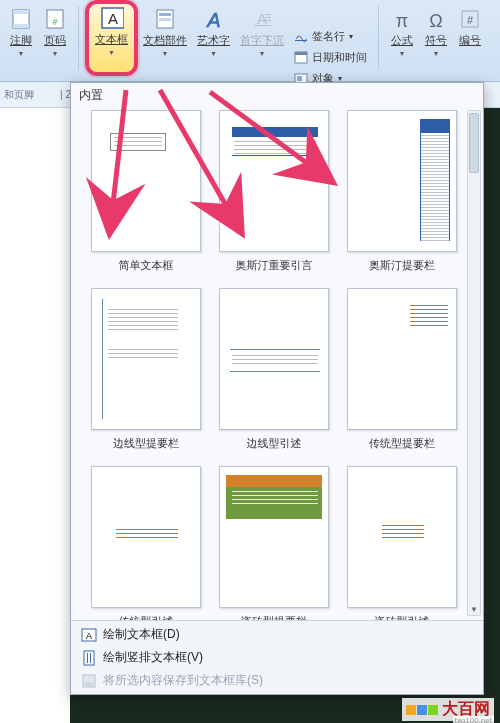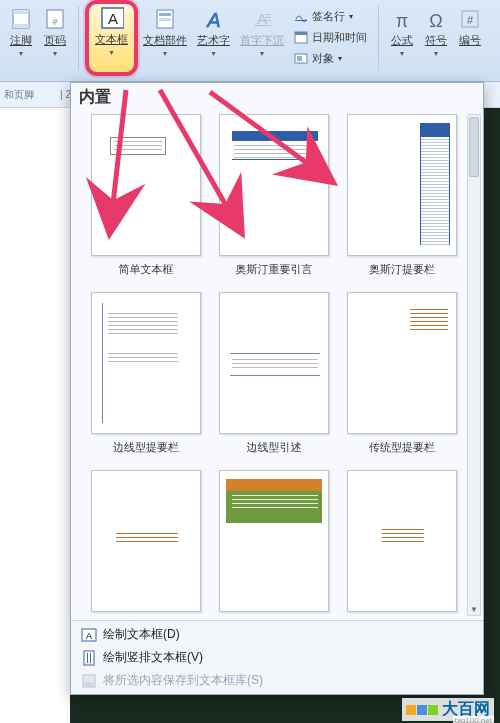--- a/index.html
+++ b/index.html
@@ -32,21 +32,21 @@
   .btn .ico { width:24px; height:24px; display:flex; align-items:center;justify-content:center; }
   .btn .drop { font-size:8px; color:#5a5a5a; margin-top:1px; }
 
   .btn-highlight {
     background: linear-gradient(#fff6d8,#ffe074);
     border:4px solid #e83a6a; border-radius:12px;
     padding:2px 6px; height:76px; margin-top:-4px;
     box-shadow:0 0 0 2px rgba(232,58,106,.2);
   }
 
-  .mini-stack { display:flex; flex-direction:column; gap:1px; padding-top:2px; }
+  .mini-stack { display:flex; flex-direction:column; gap:1px; padding-top:2px;margin-top:20px; }
   .mini-btn {
     display:flex; align-items:center; gap:4px;
     font-size:11px; color:#3b3b3b; padding:1px 4px;
     height:20px; cursor:pointer; border:1px solid transparent; border-radius:2px;
     white-space:nowrap;
   }
   .mini-ico{ width:14px;height:14px;display:inline-flex;align-items:center;justify-content:center; }
 
   
   .ruler-strip { height:26px; background:#e9f1fb; border-bottom:1px solid #c9d6e6; display:flex; align-items:center; font-size:10px; color:#6a7a8c; padding-left:4px; gap:26px;}
@@ -63,21 +63,21 @@
 
   
   .gallery {
     position:absolute; left:70px; top:82px; width:414px; bottom:28px;
     background:#f7f9fc; border:1px solid #9aa9bb;
     box-shadow:0 4px 14px rgba(0,0,0,.3);
     z-index:5;
     display:flex; flex-direction:column;
   }
   .gallery-header{
-    font-size:16px; font-weight:bold; color:#333;
+    font-size:12px; font-weight:normal; color:#333;
     padding:4px 8px 2px;
   }
   .gallery-body{
     flex:1; overflow:hidden; position:relative; padding:0 18px 0 16px;
   }
   .grid {
     display:grid; grid-template-columns:repeat(3,118px); grid-auto-rows:172px;
     gap:6px 10px; padding-top:4px;
   }
   .cell { display:flex; flex-direction:column; align-items:center; cursor:pointer;}
@@ -114,21 +114,21 @@
   .tb-bluebox{ position:absolute; background:#2f5da8; }
   .tb-vlines{ position:absolute; background:repeating-linear-gradient(#fff,#fff 2px,#bdc7d1 2px,#bdc7d1 3px); }
   .tb-band{ position:absolute; }
 
   
   .arrows{ position:absolute; inset:0; z-index:20; pointer-events:none;}
 
   
   .watermark{
     position:absolute; right:6px; bottom:2px; z-index:50;
-    font-size:16px; font-weight:bold; color:#0369a1;
+    font-size:16px; font-weight:bold; color:#b91c1c;
     display:flex; align-items:center; gap:4px;
     background:rgba(255,255,255,.85); padding:1px 4px;
   }
   .wm-logo{ display:flex; gap:1px;}
   .wm-logo span{ width:10px;height:10px;}
   .wm-sub{ position:absolute; right:6px; bottom:-2px; font-size:8px; color:#999; z-index:50; background:rgba(255,255,255,.85); padding:0 2px;}
 
   svg { display:block; }
 </style>
 </head>

